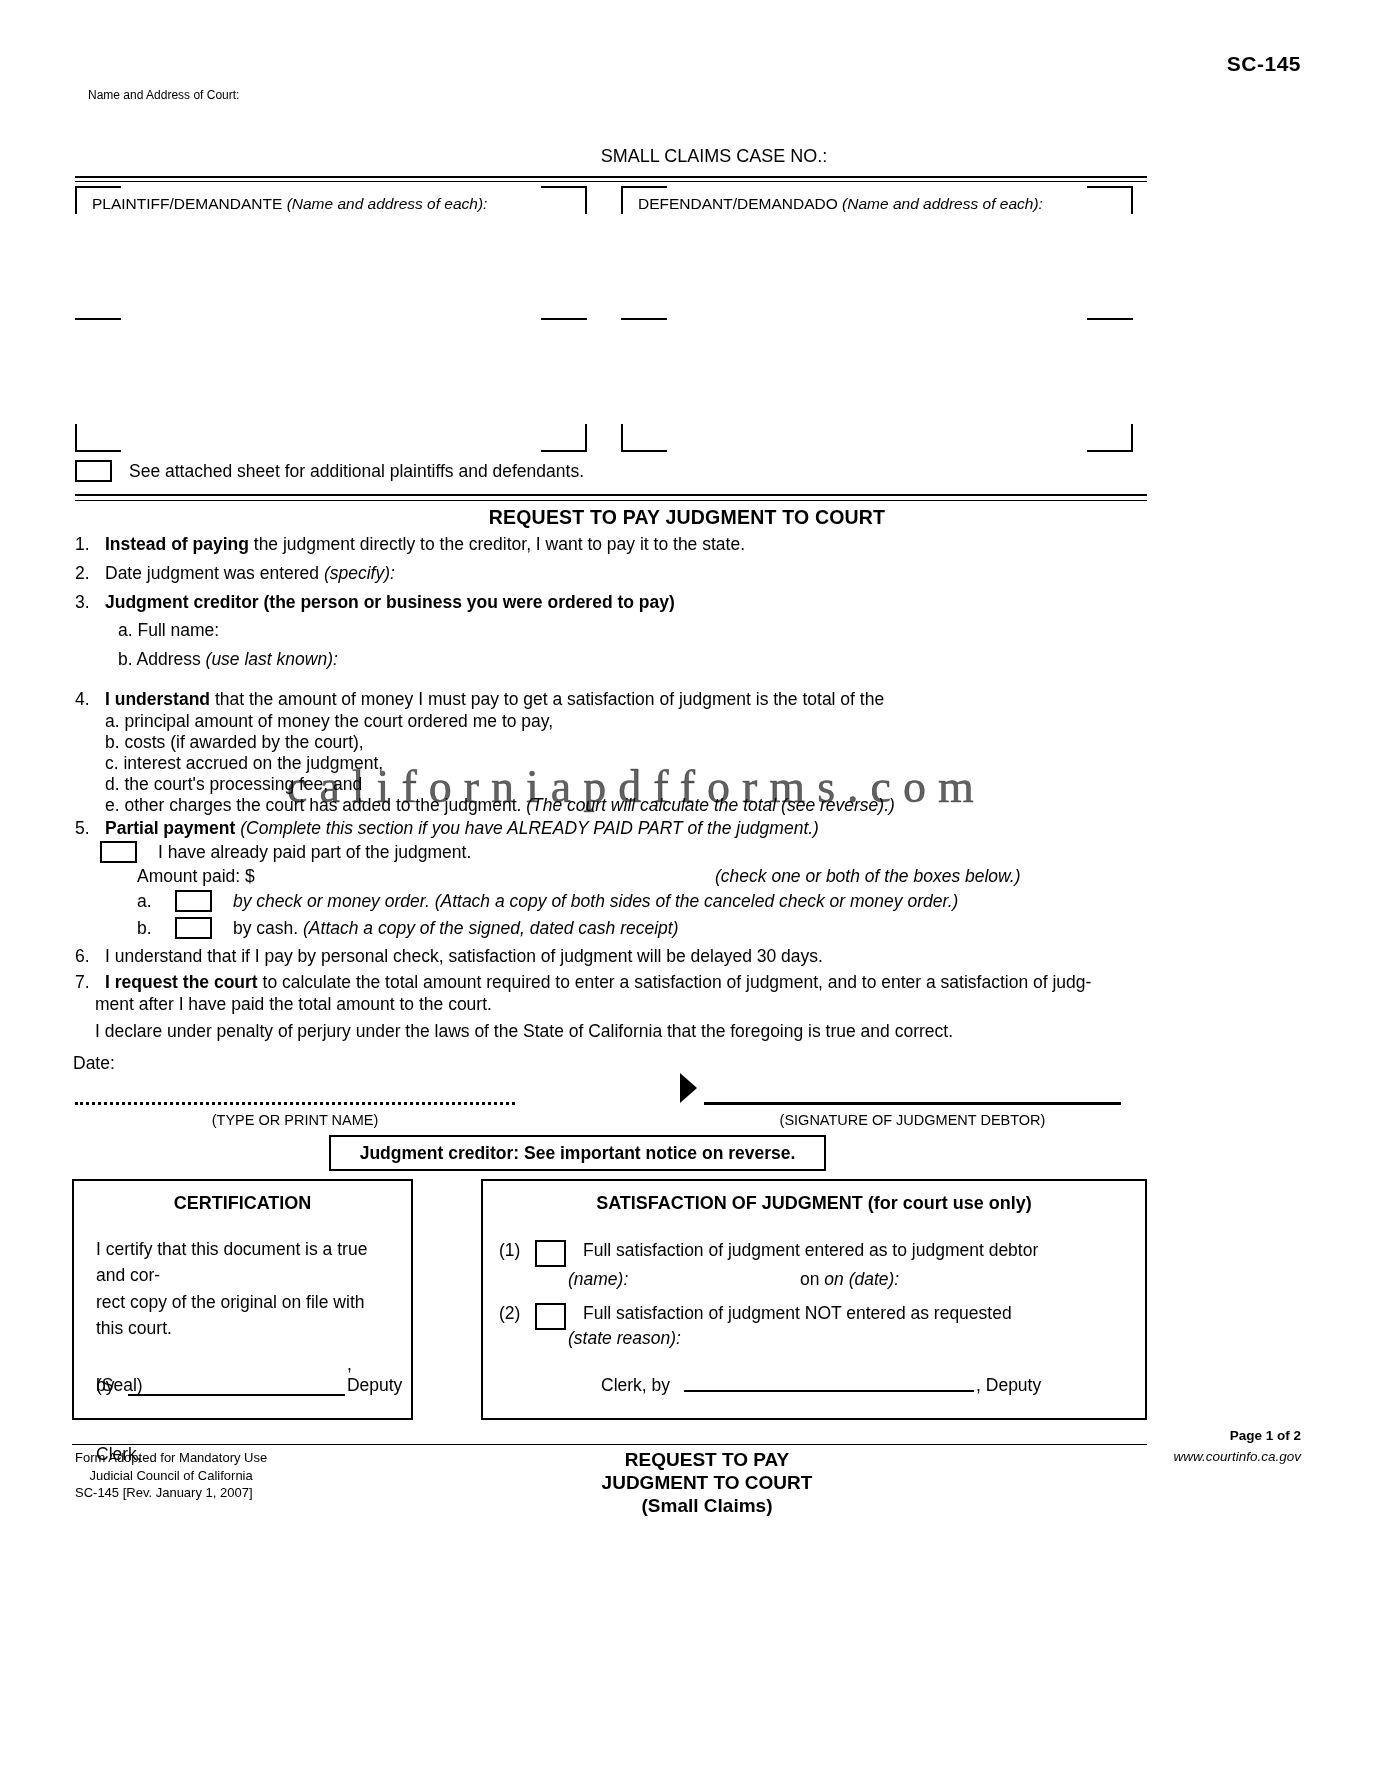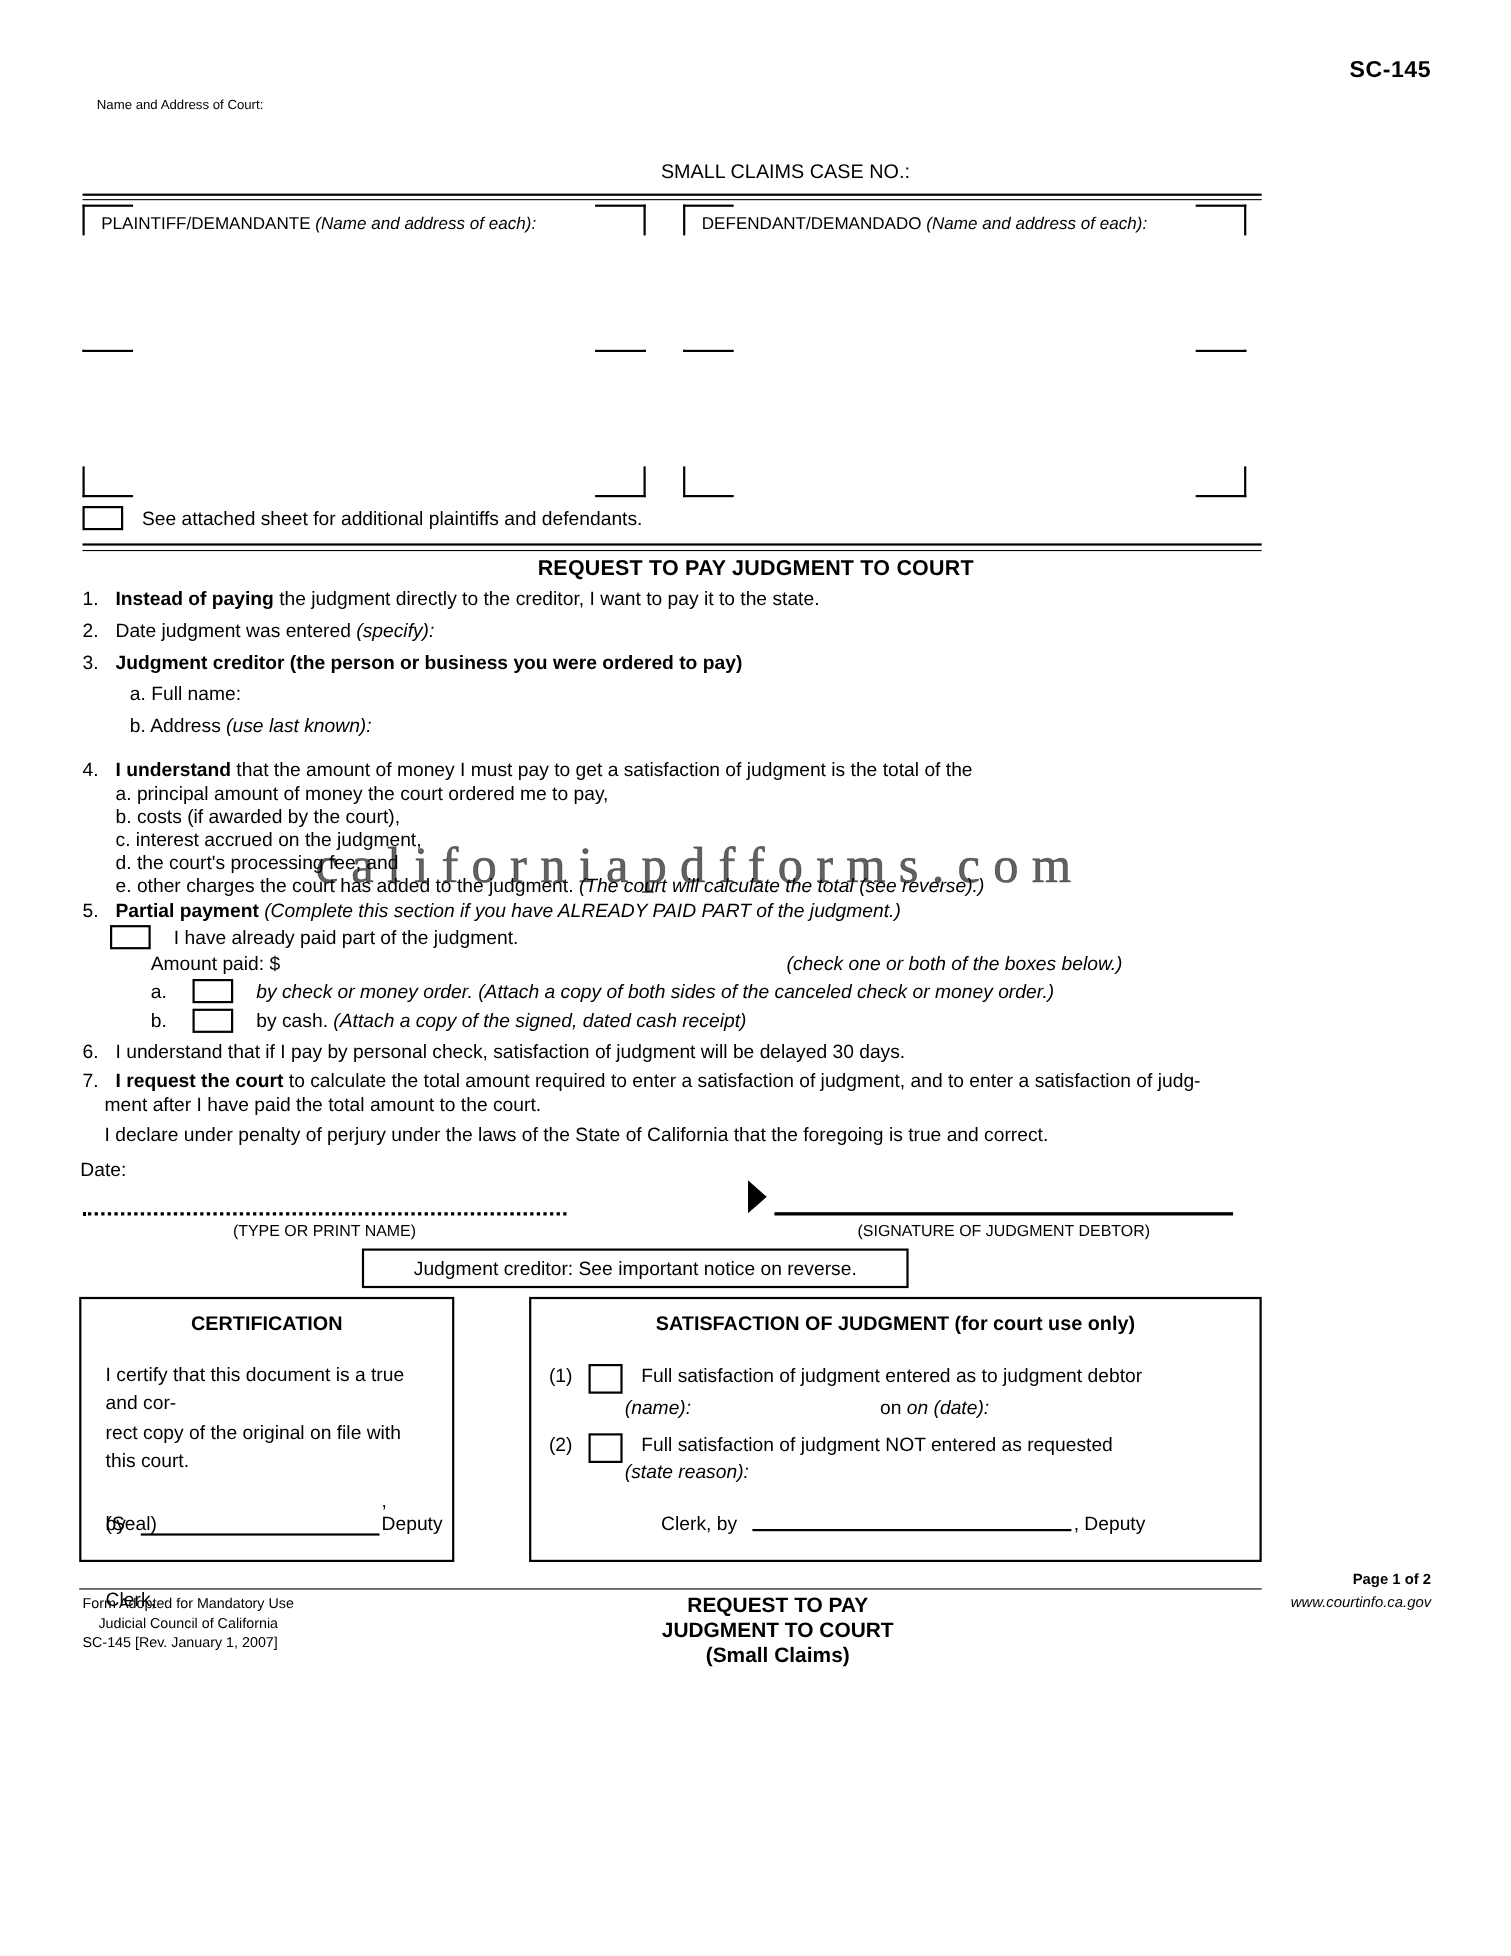--- a/index.html
+++ b/index.html
@@ -106,21 +106,21 @@
     position:absolute; left:680px; top:1073px;
     width:0; height:0;
     border-left:17px solid #000;
     border-top:15px solid transparent;
     border-bottom:15px solid transparent;
   }
   #notice-box {
     position:absolute; left:329px; top:1135px; width:497px; height:36px;
     border:2px solid #000;
     display:flex; align-items:center; justify-content:center;
-    font-weight:normal; font-size:17.5px;
+    font-weight:bold; font-size:17.5px;
   }
 
   
   #cert-box {
     position:absolute; left:72px; top:1179px; width:341px; height:241px;
     border:2.2px solid #000;
   }
   #sat-box {
     position:absolute; left:481px; top:1179px; width:666px; height:241px;
     border:2.2px solid #000;

